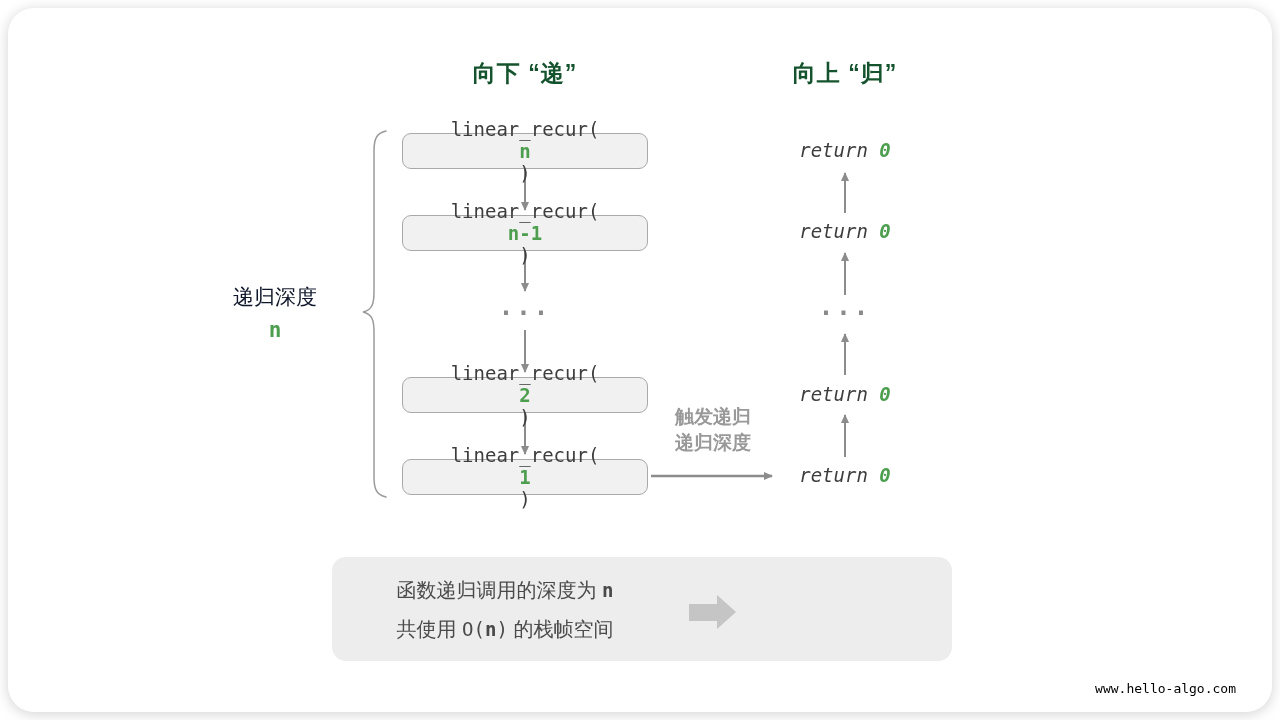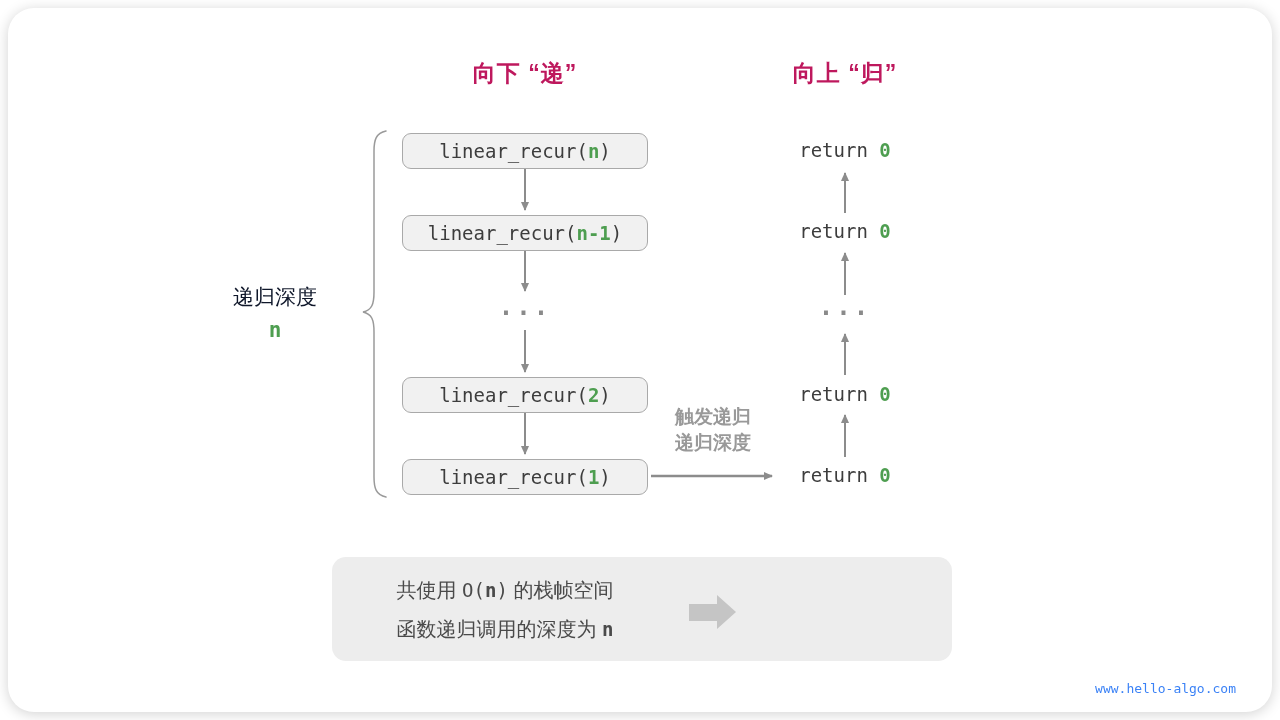--- a/index.html
+++ b/index.html
@@ -1,46 +1,46 @@
 <!DOCTYPE html>
 <html><head>
 <meta charset="utf-8">
 <style>
   html,body{margin:0;padding:0;width:1280px;height:720px;background:#ffffff;overflow:hidden;
             font-family:"Liberation Sans",sans-serif;}
   .card{position:absolute;left:8px;top:8px;width:1264px;height:704px;background:#ffffff;
         border-radius:26px;box-shadow:0 2px 14px rgba(0,0,0,0.18);}
   .abs{position:absolute;}
-  .hdr{width:300px;text-align:center;font-size:23px;font-weight:bold;color:#be185d;letter-spacing:1px;}
+  .hdr{width:300px;text-align:center;font-size:23px;font-weight:bold;color:#14532d;letter-spacing:1px;}
   .code{font-family:"DejaVu Sans Mono","Liberation Mono",monospace;}
   .code-box{left:402px;width:246px;height:36px;background:#f1f1f1;border:1.5px solid #a9a9a9;
             border-radius:9px;box-sizing:border-box;display:flex;align-items:center;justify-content:center;
-            font-family:"DejaVu Sans Mono","Liberation Mono",monospace;font-size:19px;color:#3d3d3d;}
+            font-family:"DejaVu Sans Mono","Liberation Mono",monospace;font-size:19px;color:#3d3d3d;flex-direction:column;}
   .arg{color:#4e9e50;font-weight:bold;}
   .ret{width:200px;text-align:center;font-family:"DejaVu Sans Mono","Liberation Mono",monospace;
-       font-size:19px;color:#3d3d3d;}
+       font-size:19px;color:#3d3d3d;font-style:italic;}
   .ret .val{color:#4e9e50;font-weight:bold;}
   .dots{width:80px;text-align:center;font-family:"DejaVu Sans Mono","Liberation Mono",monospace;
         font-size:24px;font-weight:bold;color:#8a8a8a;letter-spacing:3px;transform:translateY(-7px);}
   .depth-label{left:205px;top:283px;width:140px;text-align:center;font-size:21px;color:#0f172a;}
   .depth-n{left:205px;top:318px;width:140px;text-align:center;font-size:21px;}
   .base-label{left:648px;top:404px;width:130px;text-align:center;font-size:19px;font-weight:bold;
               color:#999999;line-height:26px;}
   .summary{left:332px;top:557px;width:620px;height:104px;background:#ededed;border-radius:14px;}
   .sum-left{left:346px;top:571px;width:318px;text-align:center;font-size:20px;color:#4a4a4a;line-height:39px;}
   .sum-left .code{font-size:19px;color:#4a4a4a;}
   .sum-right{left:762px;top:570px;width:175px;text-align:center;font-size:20px;line-height:40px;}
   .sum-title{font-weight:bold;color:#3a3a3a;}
   .sum-value{font-weight:bold;color:#0d82d8;}
   .sum-value .code{font-size:19px;font-weight:bold;}
   .block-arrow-rect{left:689px;top:604px;width:28px;height:17px;background:#c5c5c5;}
   .block-arrow-tri{left:717px;top:595px;width:0;height:0;border-top:17px solid transparent;
                    border-bottom:17px solid transparent;border-left:19px solid #c5c5c5;}
   .watermark{left:1060px;top:681px;width:176px;text-align:right;
-             font-family:"DejaVu Sans Mono","Liberation Mono",monospace;font-size:13px;color:#3b82f6;}
+             font-family:"DejaVu Sans Mono","Liberation Mono",monospace;font-size:13px;color:#000000;}
   svg.overlay{position:absolute;left:0;top:0;pointer-events:none;}
 </style>
 </head>
 <body>
 
 <div class="card"></div>
 
 <svg class="overlay" width="1280" height="720" viewBox="0 0 1280 720">
   <defs>
     <marker id="ah" markerUnits="userSpaceOnUse" markerWidth="10" markerHeight="9" refX="8" refY="4" orient="auto">
@@ -97,21 +97,21 @@
 <div class="abs depth-label">递归深度</div>
 <div class="abs depth-n code arg" style="left:205px;top:318px;width:140px;text-align:center;position:absolute;">n</div>
 
 <div class="abs base-label">
   <div>触发递归</div>
   <div>递归深度</div>
 </div>
 
 <div class="abs summary"></div>
 <div class="abs sum-left">
+  <div><span>函数递归调用的深度为 </span><span class="code arg">n</span></div>
   <div><span>共使用 </span><span class="code">O(</span><span class="code arg">n</span><span class="code">)</span><span> 的栈帧空间</span></div>
-  <div><span>函数递归调用的深度为 </span><span class="code arg">n</span></div>
 </div>
 <div class="abs block-arrow-rect"></div>
 <div class="abs block-arrow-tri"></div>
 <div class="abs sum-right">
 </div>
 
 <div class="abs watermark">www.hello-algo.com</div>
 
 </body></html>

